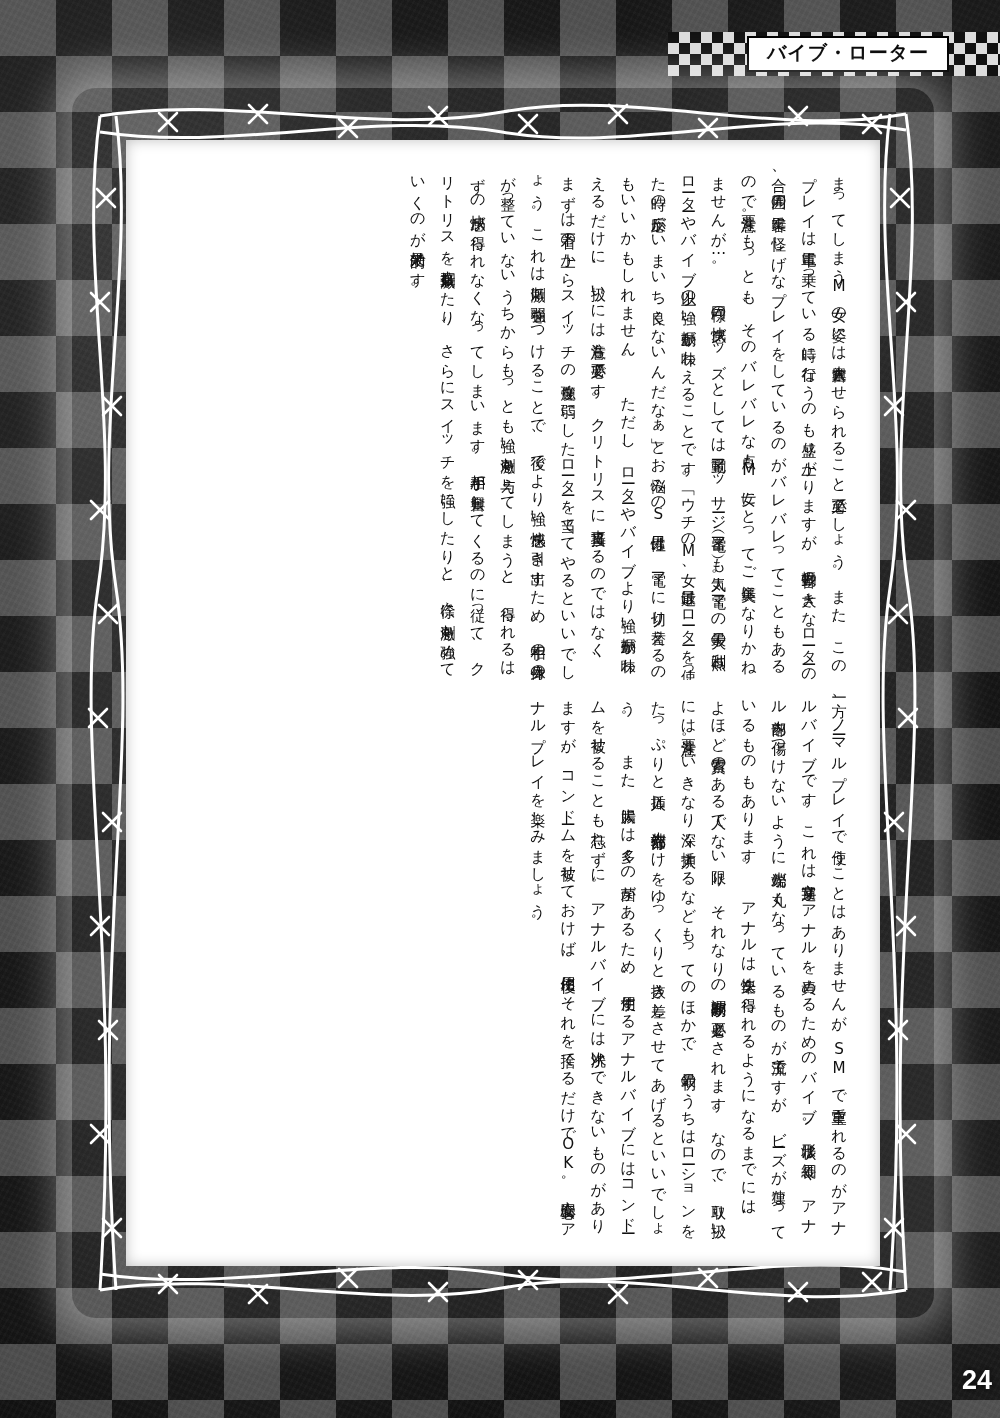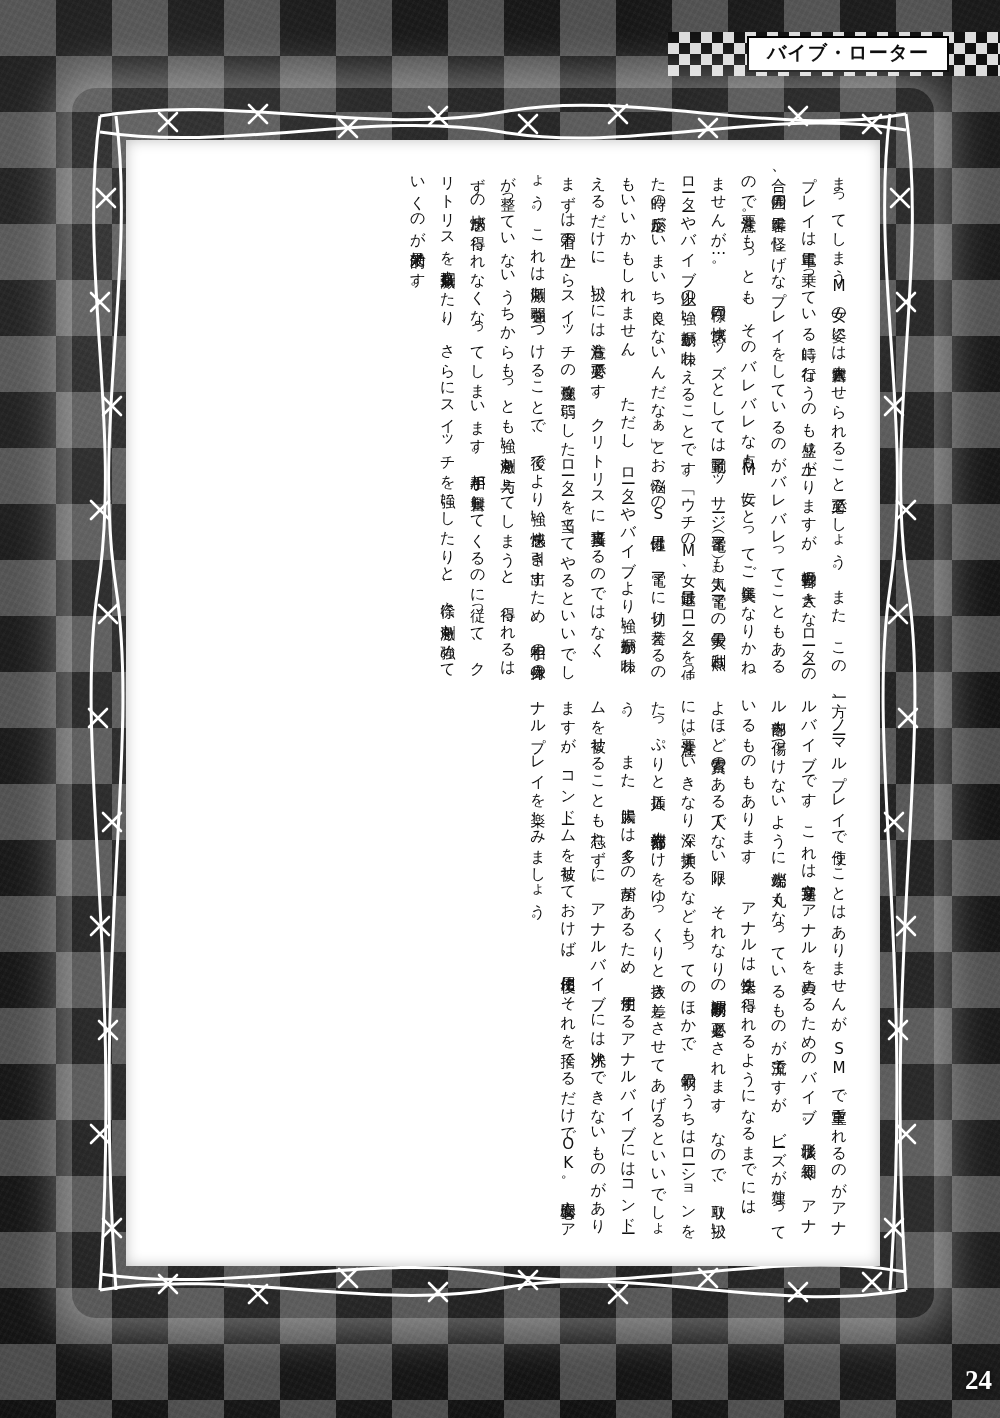--- a/index.html
+++ b/index.html
@@ -134,21 +134,21 @@
   .block-bottom {
     height: 600px;
   }
 
   
   .page-number {
     position: absolute;
     right: 36px;
     bottom: 22px;
     color: #ffffff;
-    font-family: Liberation Serif, serif;
+    font-family: Liberation Sans, sans-serif;
     font-size: 27px;
     font-weight: bold;
     text-shadow: 0 0 6px rgba(0,0,0,0.8);
   }
 </style>
 </head>
 <body>
 
 <div class="page">
 

